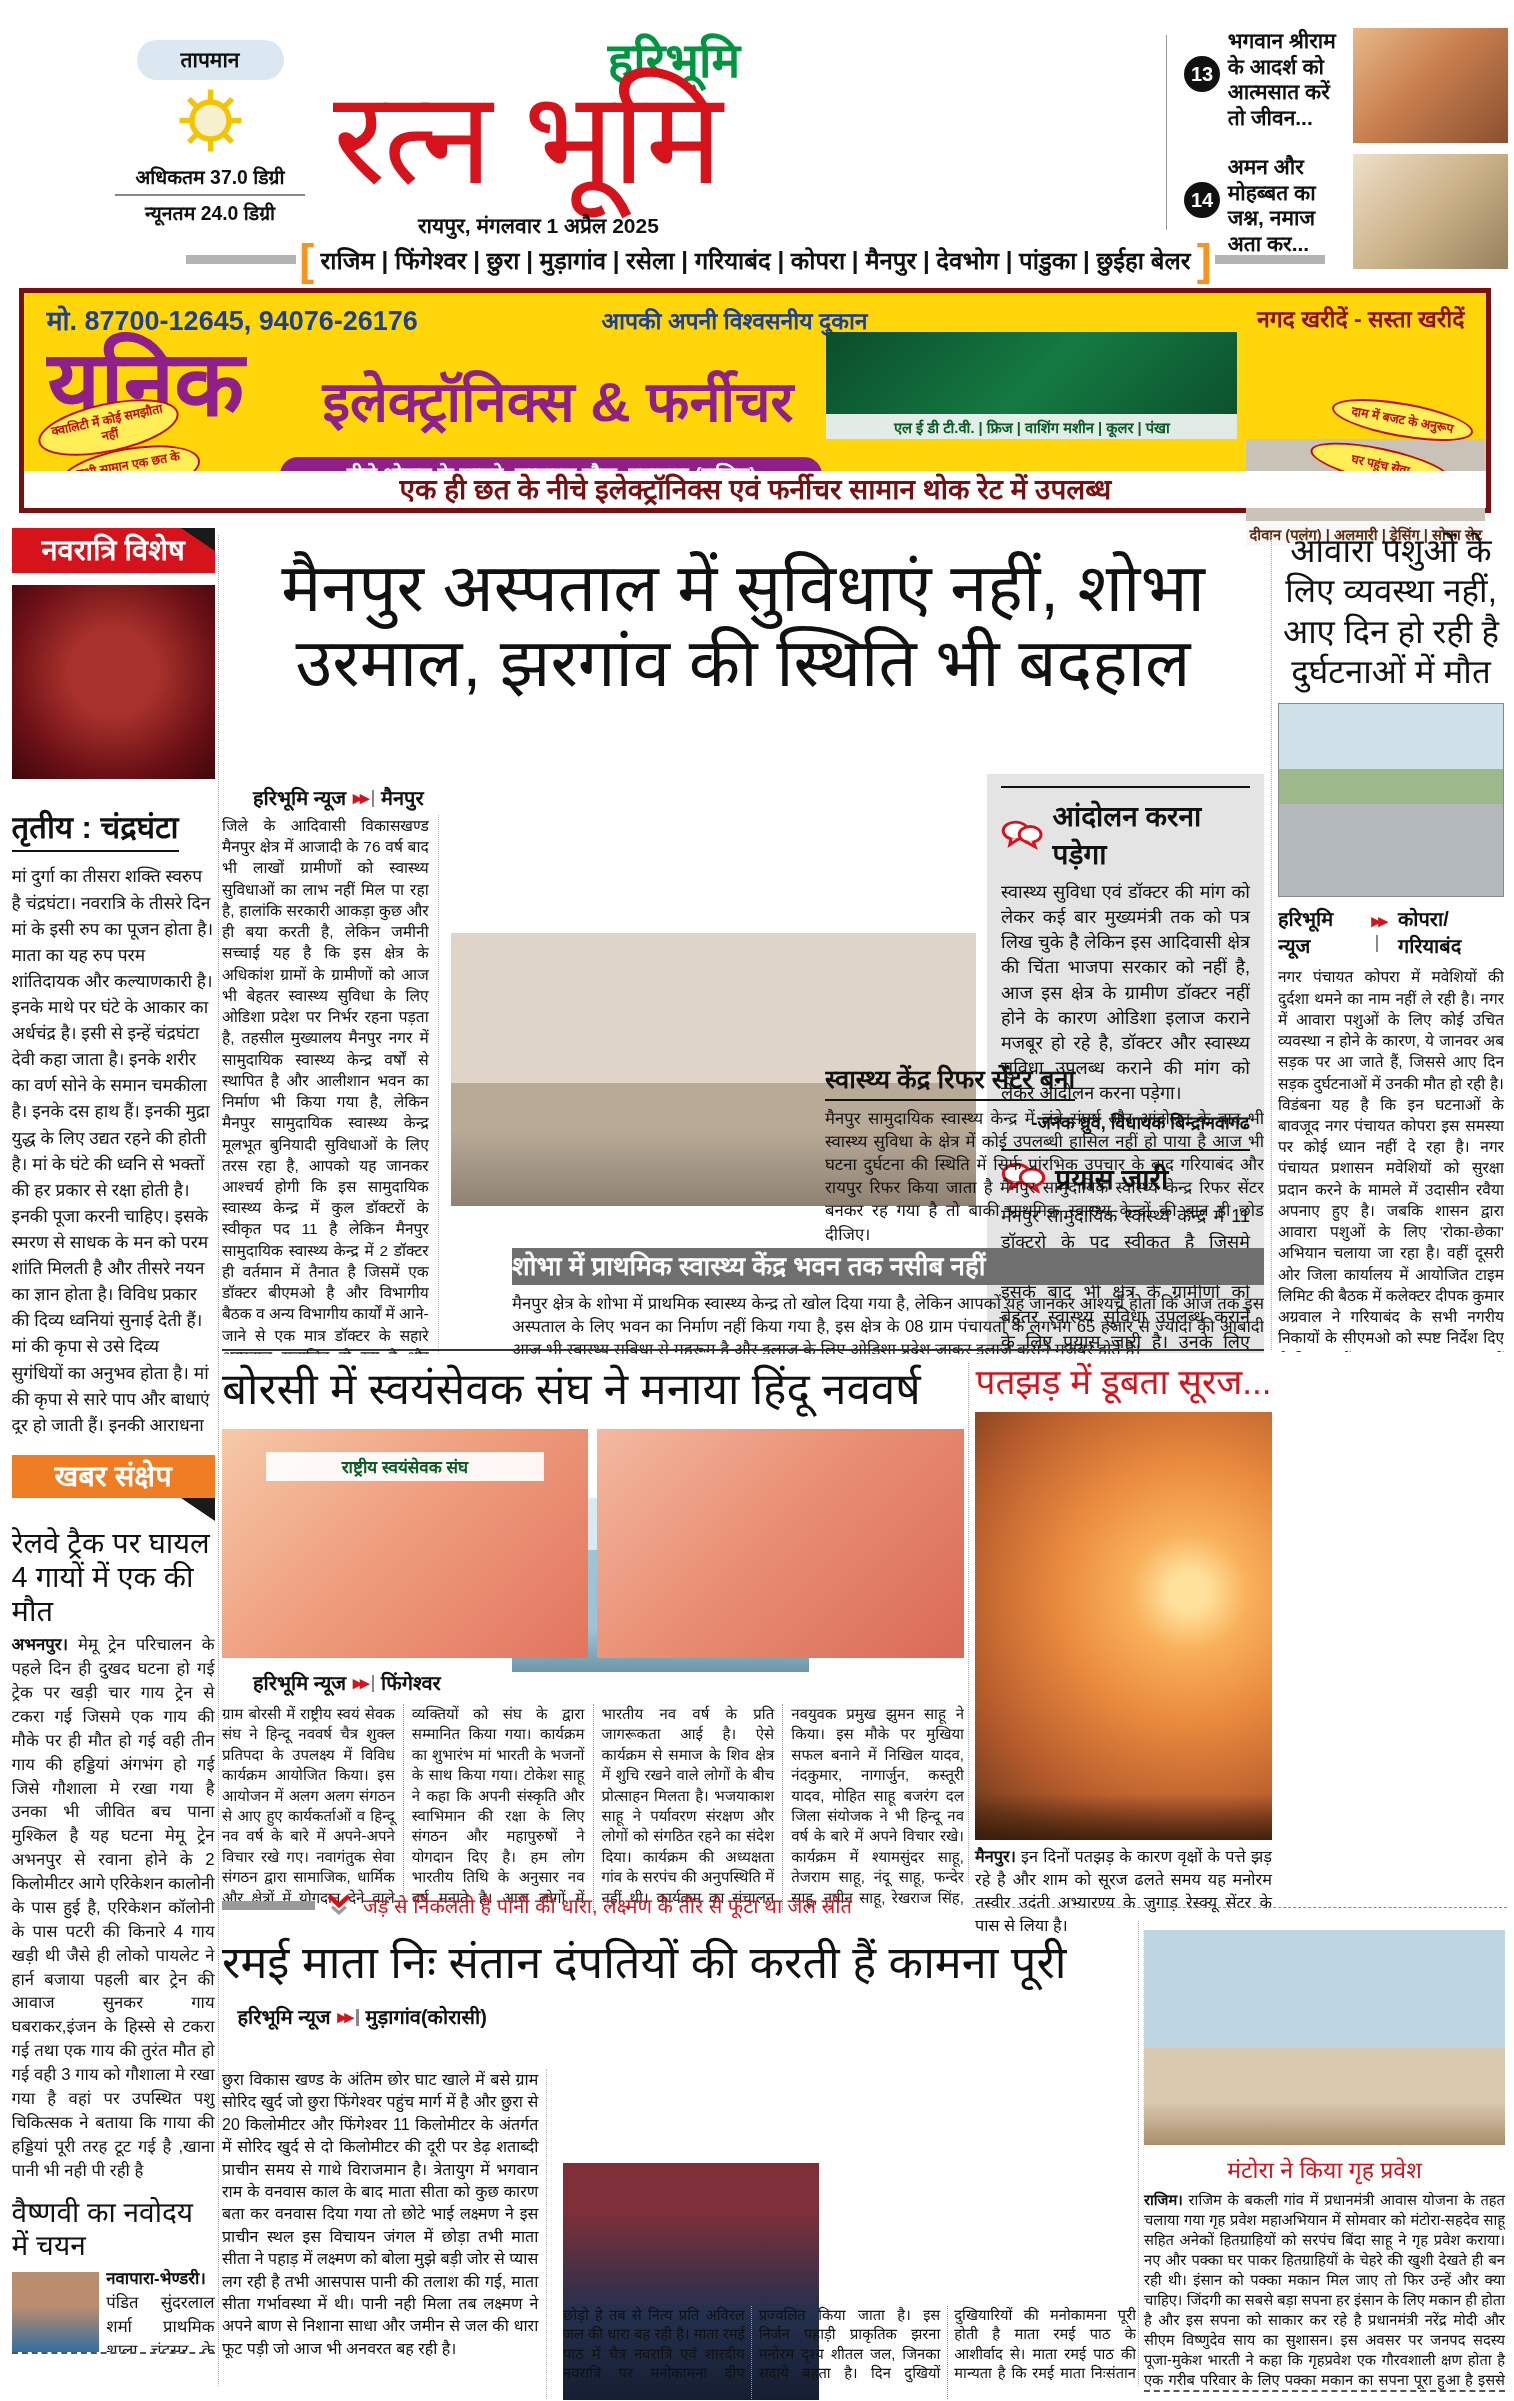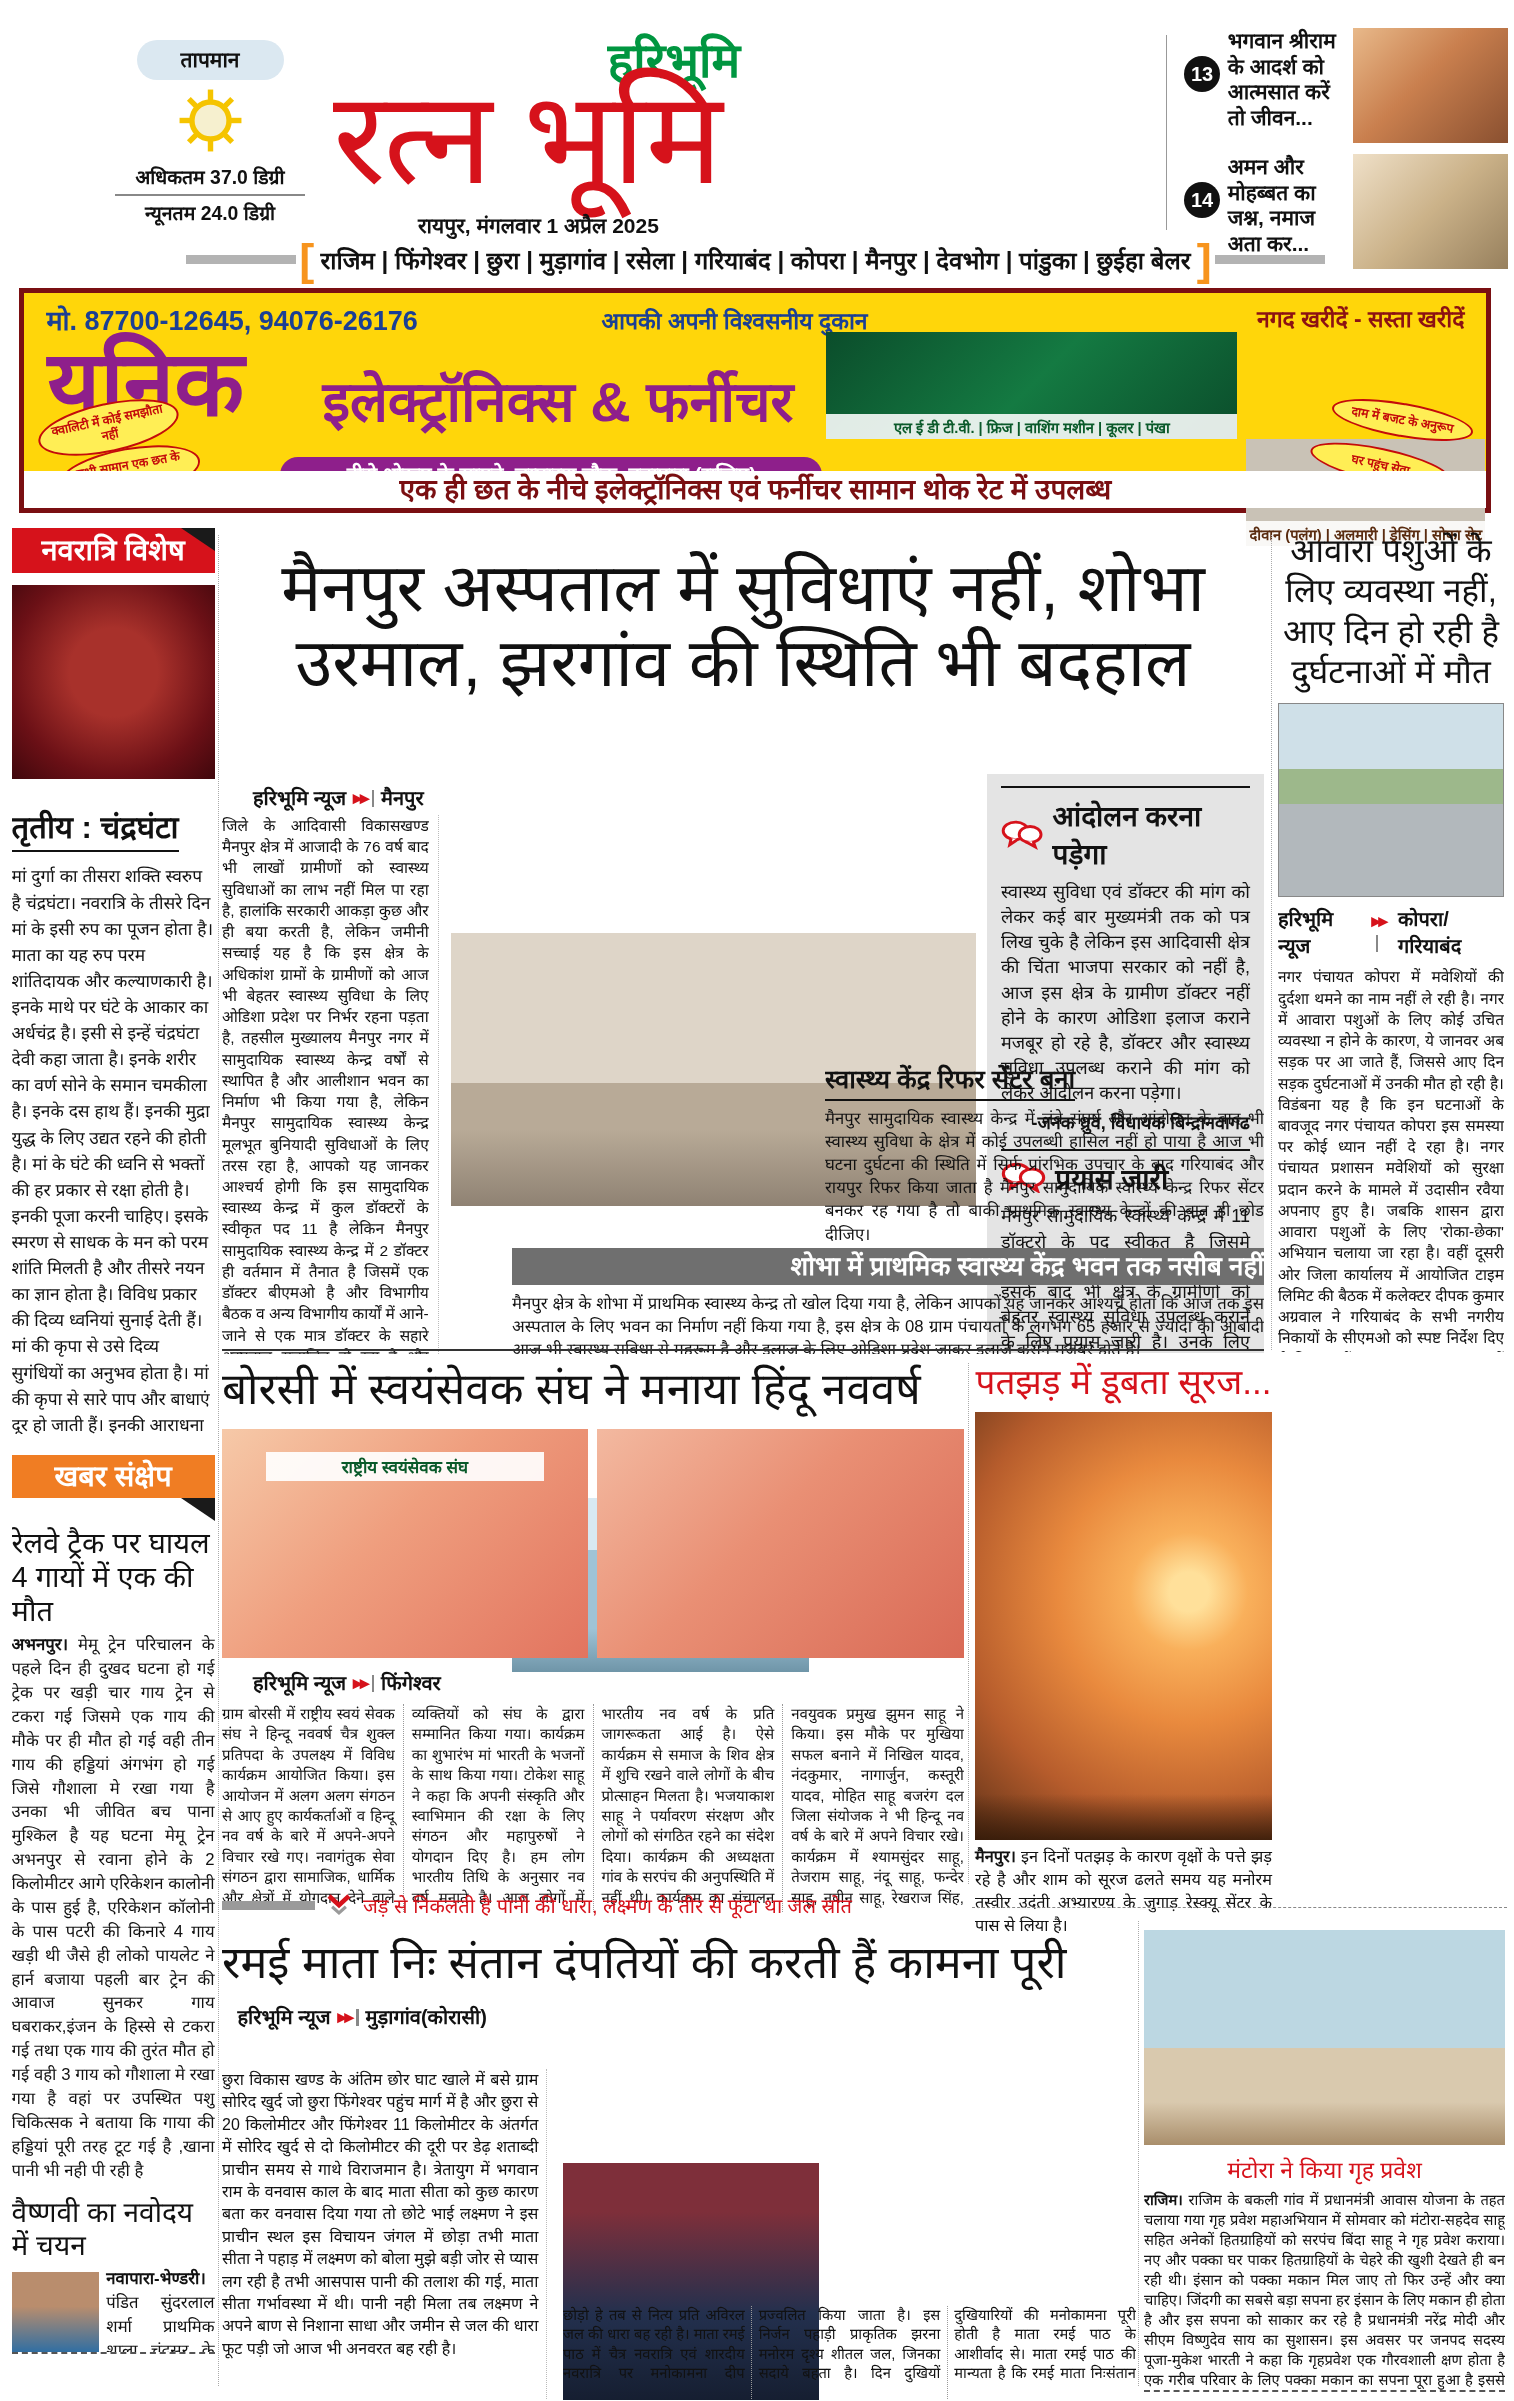--- a/index.html
+++ b/index.html
@@ -44,21 +44,21 @@
   .kick{font-size:31px;font-weight:900;border-bottom:3.1px solid #111;padding-bottom:9.3px}
   .byline{display:flex;align-items:center;gap:7px;font-size:20px;font-weight:bold}
   .arr{color:#d6121b;font-size:18.6px;letter-spacing:-2.3px}
   .arr:after{content:"";display:inline-block;width:2.3px;height:17px;background:#888;margin-left:4.6px;vertical-align:middle}
   .body20{font-size:15.5px;line-height:1.37;text-align:justify}
   .qpanel{background:#e4e4e4;padding:12.4px 14px}
   .qtitle{display:flex;align-items:center;gap:9.3px;border-top:2.3px solid #111;padding-top:7.7px;font-size:28px;font-weight:900}
   .qbody{font-size:18px;line-height:1.4;text-align:justify;margin-top:7.7px}
   .qby{font-size:18px;font-weight:bold;text-align:right;margin-top:3.1px}
   .refttl{font-size:25.6px;font-weight:900;border-bottom:2.3px solid #111;display:inline-block;padding-bottom:3.1px}
-  .gbar{background:#6f6f6f;color:#fff;font-size:26px;font-weight:900;text-align:right;line-height:37px;height:37px}
+  .gbar{background:#6f6f6f;color:#fff;font-size:26px;font-weight:900;text-align:left;line-height:37px;height:37px}
   .vdots{border-left:1.5px dotted #aaa}
   
   .ph-crowd{background:linear-gradient(135deg,#e8b98a,#c97f4e 45%,#8a5030)}
   .ph-namaz{background:linear-gradient(135deg,#efe0c8,#cbb289 50%,#97805d)}
   .ph-corridor{background:linear-gradient(180deg,#ded5c8 0 55%,#b8aa97 55% 72%,#8f8273)}
   .ph-building{background:linear-gradient(180deg,#d8e9f2 0 30%,#9fc3d6 30% 75%,#6f95a8)}
   .ph-cows{background:linear-gradient(180deg,#cfe0e8 0 34%,#9db88b 34% 52%,#b2b8bc 52%)}
   .ph-rss{background:linear-gradient(135deg,#f6c9a8,#ef9e7e 45%,#e2745f)}
   .ph-sunset{background:radial-gradient(circle at 72% 42%,#ffe09a 0 6%,#f9b05b 18%,#e98a3e 40%,#b65c2c 70%,#5f3218 100%)}
   .ph-durga{background:radial-gradient(circle at 50% 45%,#a8312b 0 30%,#6b1016 70%,#3f070c)}

